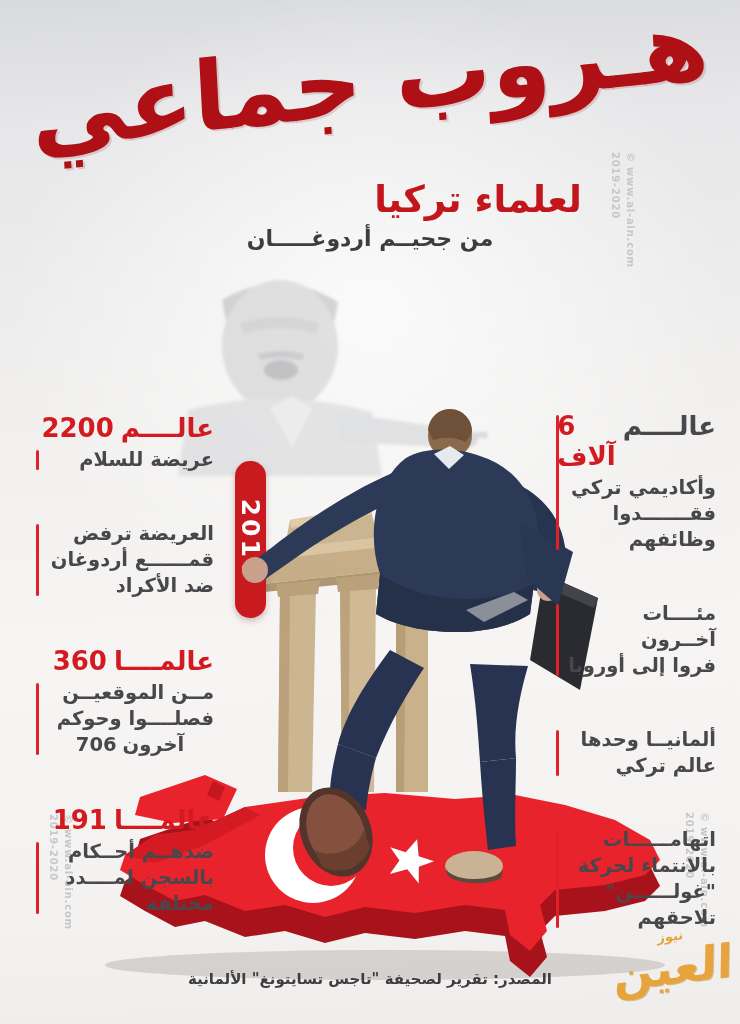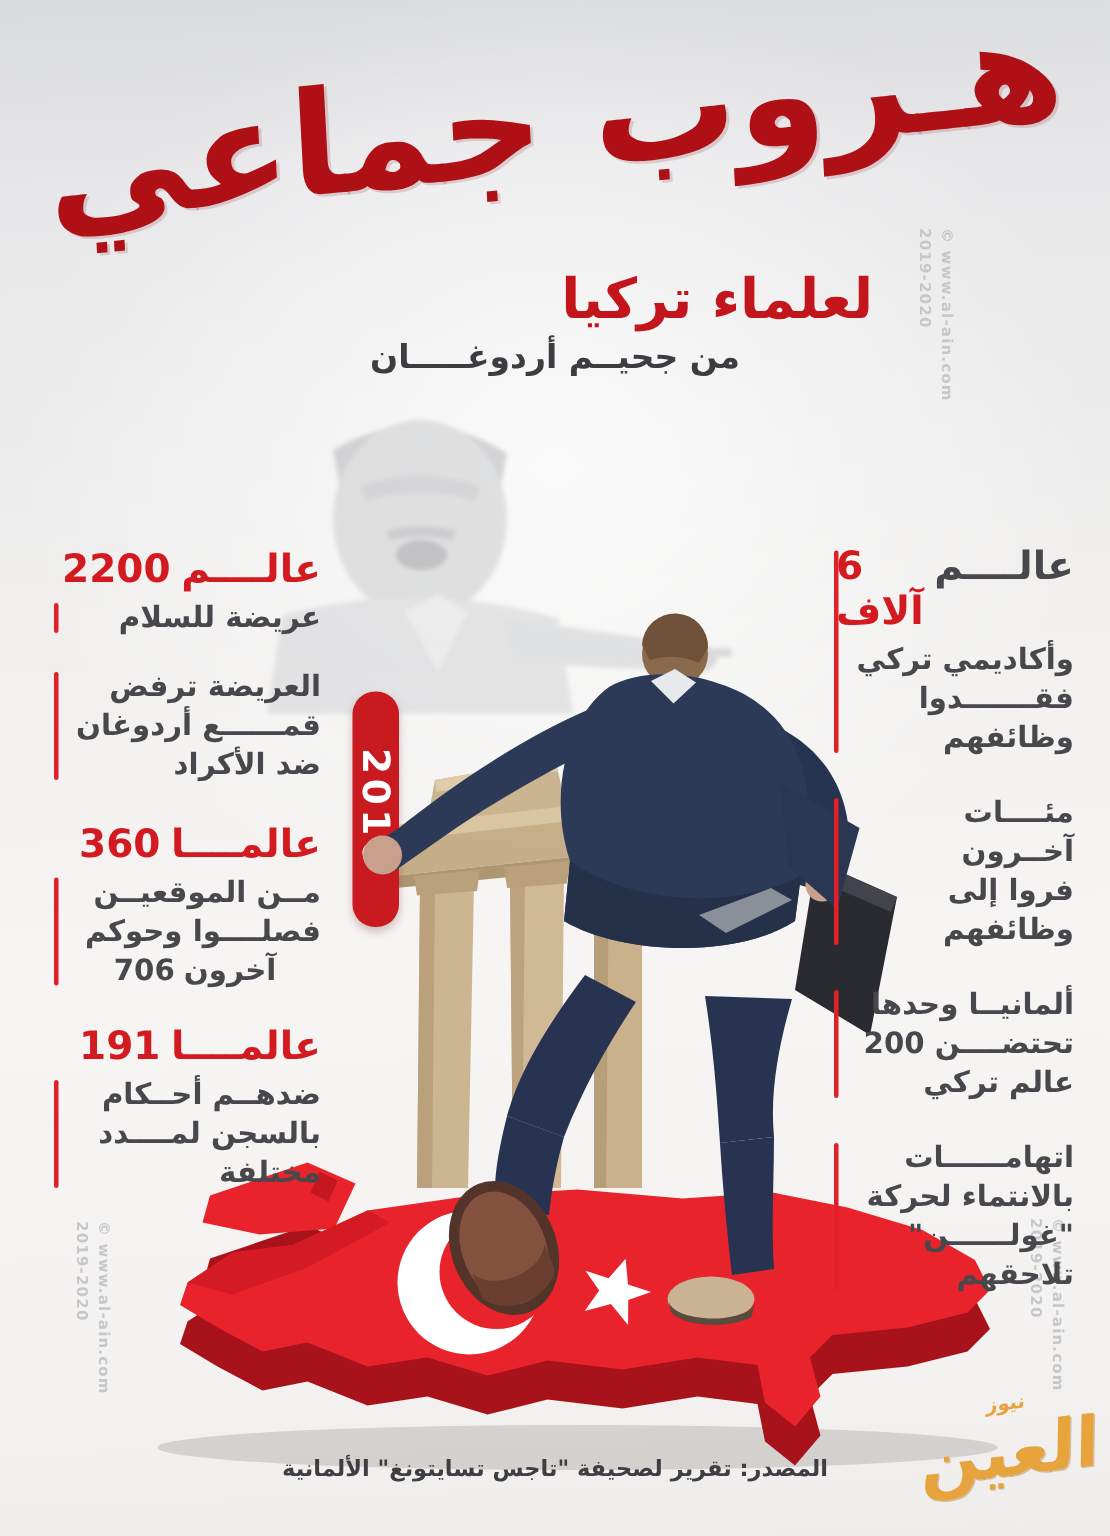--- a/index.html
+++ b/index.html
@@ -23,21 +23,21 @@
   .watermark{z-index:4;color:#c2c3c7;font-size:10px;letter-spacing:.8px;line-height:1.5;
     transform:rotate(90deg);transform-origin:top left;white-space:nowrap;font-weight:bold;opacity:.9;}
   .wm-topright{left:638px;top:152px;}
   .wm-bottomleft{left:76px;top:814px;}
   .wm-bottomright{left:712px;top:812px;}
 
   
   .col{z-index:9;}
   .col-left{left:36px;top:366px;width:178px;}
   .col-right{left:556px;top:364px;width:160px;}
-  .stat{position:relative;margin-bottom:20px;}
+  .stat{position:relative;margin-bottom:20px;margin-top:48px;}
   .stat-head{display:flex;direction:ltr;justify-content:flex-end;align-items:baseline;gap:7px;
     font-weight:bold;font-size:26px;line-height:1.15;margin-bottom:3px;}
   .n-red{color:#d31a20;}
   .n-dark{color:#48484c;}
   .stat-body{position:relative;}
   .line{direction:rtl;text-align:right;font-size:19.5px;font-weight:bold;color:#48484c;line-height:26px;}
   .lnum{display:flex;direction:ltr;justify-content:center;gap:6px;
     font-size:19.5px;font-weight:bold;color:#48484c;line-height:26px;}
   .bar{position:absolute;left:0;top:3px;bottom:3px;width:3px;background:#e02129;border-radius:2px;}
   .col-right .stat{padding-left:2px;}
@@ -176,26 +176,25 @@
         <span class="n-red">6 آلاف</span>
         <span class="n-dark">عالــــم</span>
       </div>
       <div class="line">وأكاديمي تركي</div>
       <div class="line">فقـــــــدوا</div>
       <div class="line">وظائفهم</div>
     </div>
     <div class="stat" style="padding-left:10px;margin-bottom:24px;">
       <span class="bar"></span>
       <div class="line">مئــــات آخــرون</div>
-      <div class="line">فروا إلى وظائفهم</div>
+      <div class="line">فروا إلى أوروبا</div>
     </div>
     <div class="stat" style="padding-left:10px;margin-bottom:24px;">
       <span class="bar"></span>
       <div class="line">ألمانيــا وحدها</div>
-      <div class="line">تحتضــــن 200</div>
       <div class="line">عالم تركي</div>
     </div>
     <div class="stat" style="padding-left:10px;">
       <span class="bar"></span>
       <div class="line">اتهامــــــات</div>
       <div class="line">بالانتماء لحركة</div>
       <div class="line">"غولــــــن"</div>
       <div class="line">تلاحقهم</div>
     </div>
   </div>

